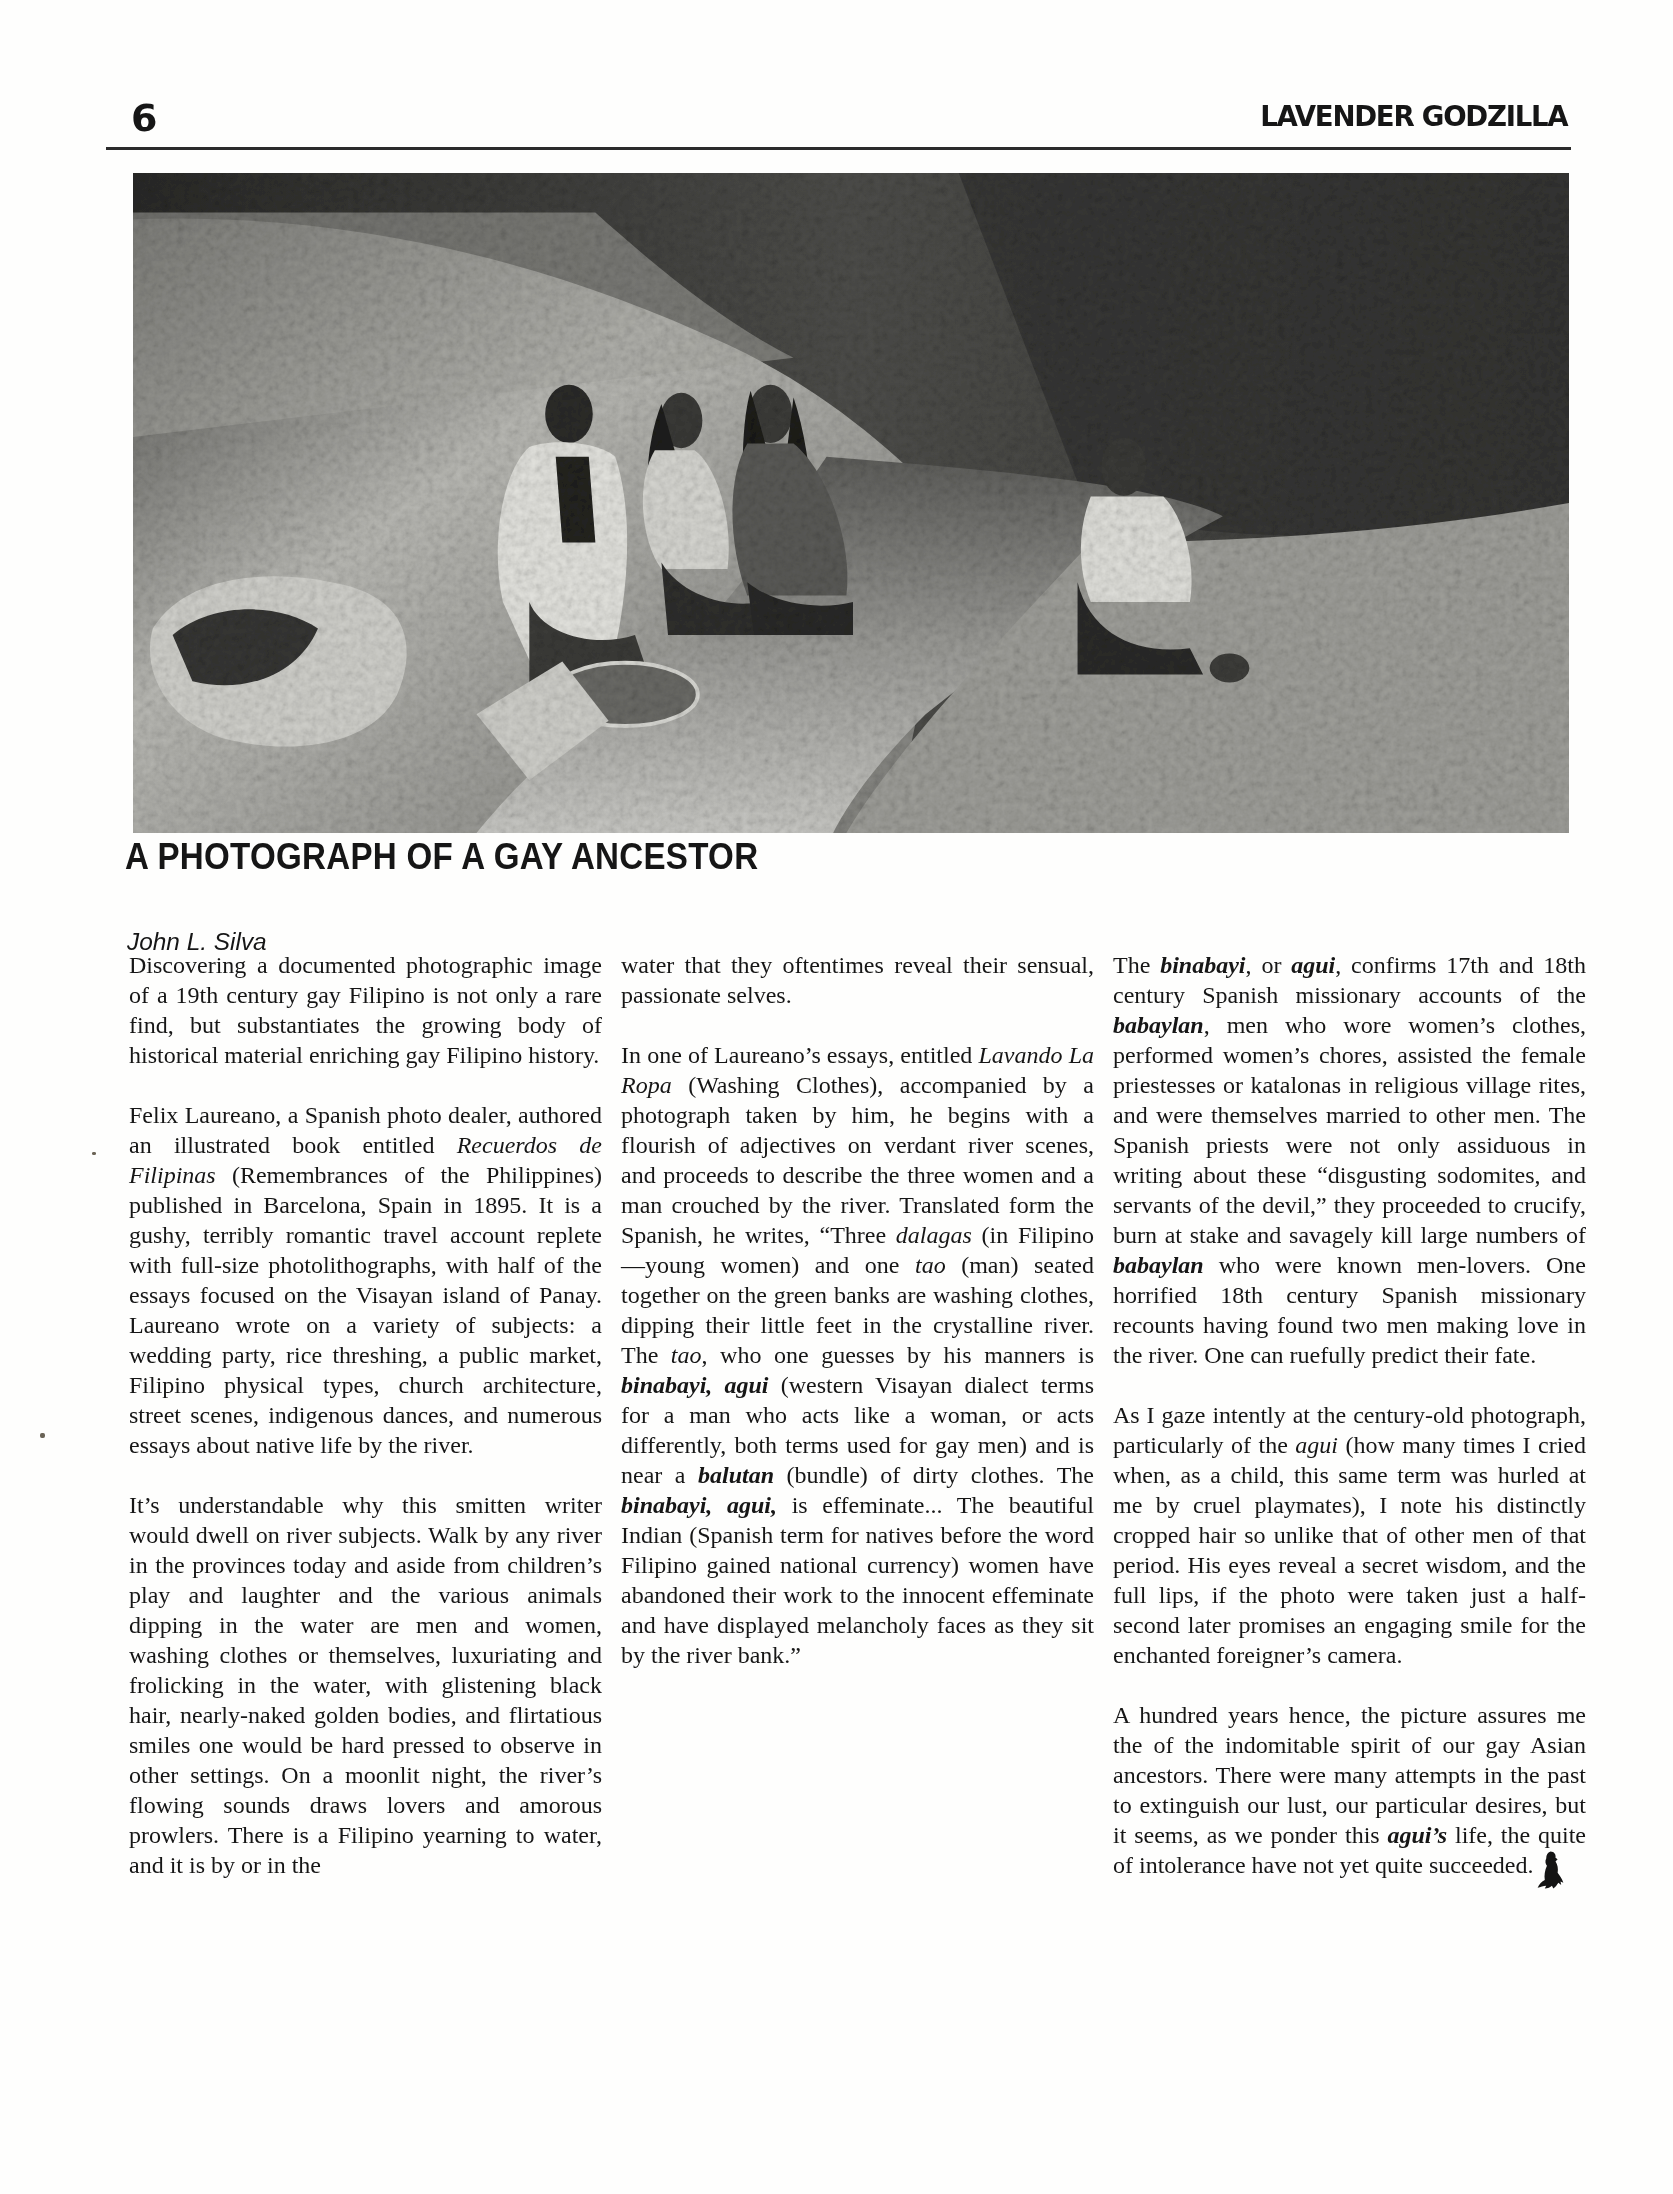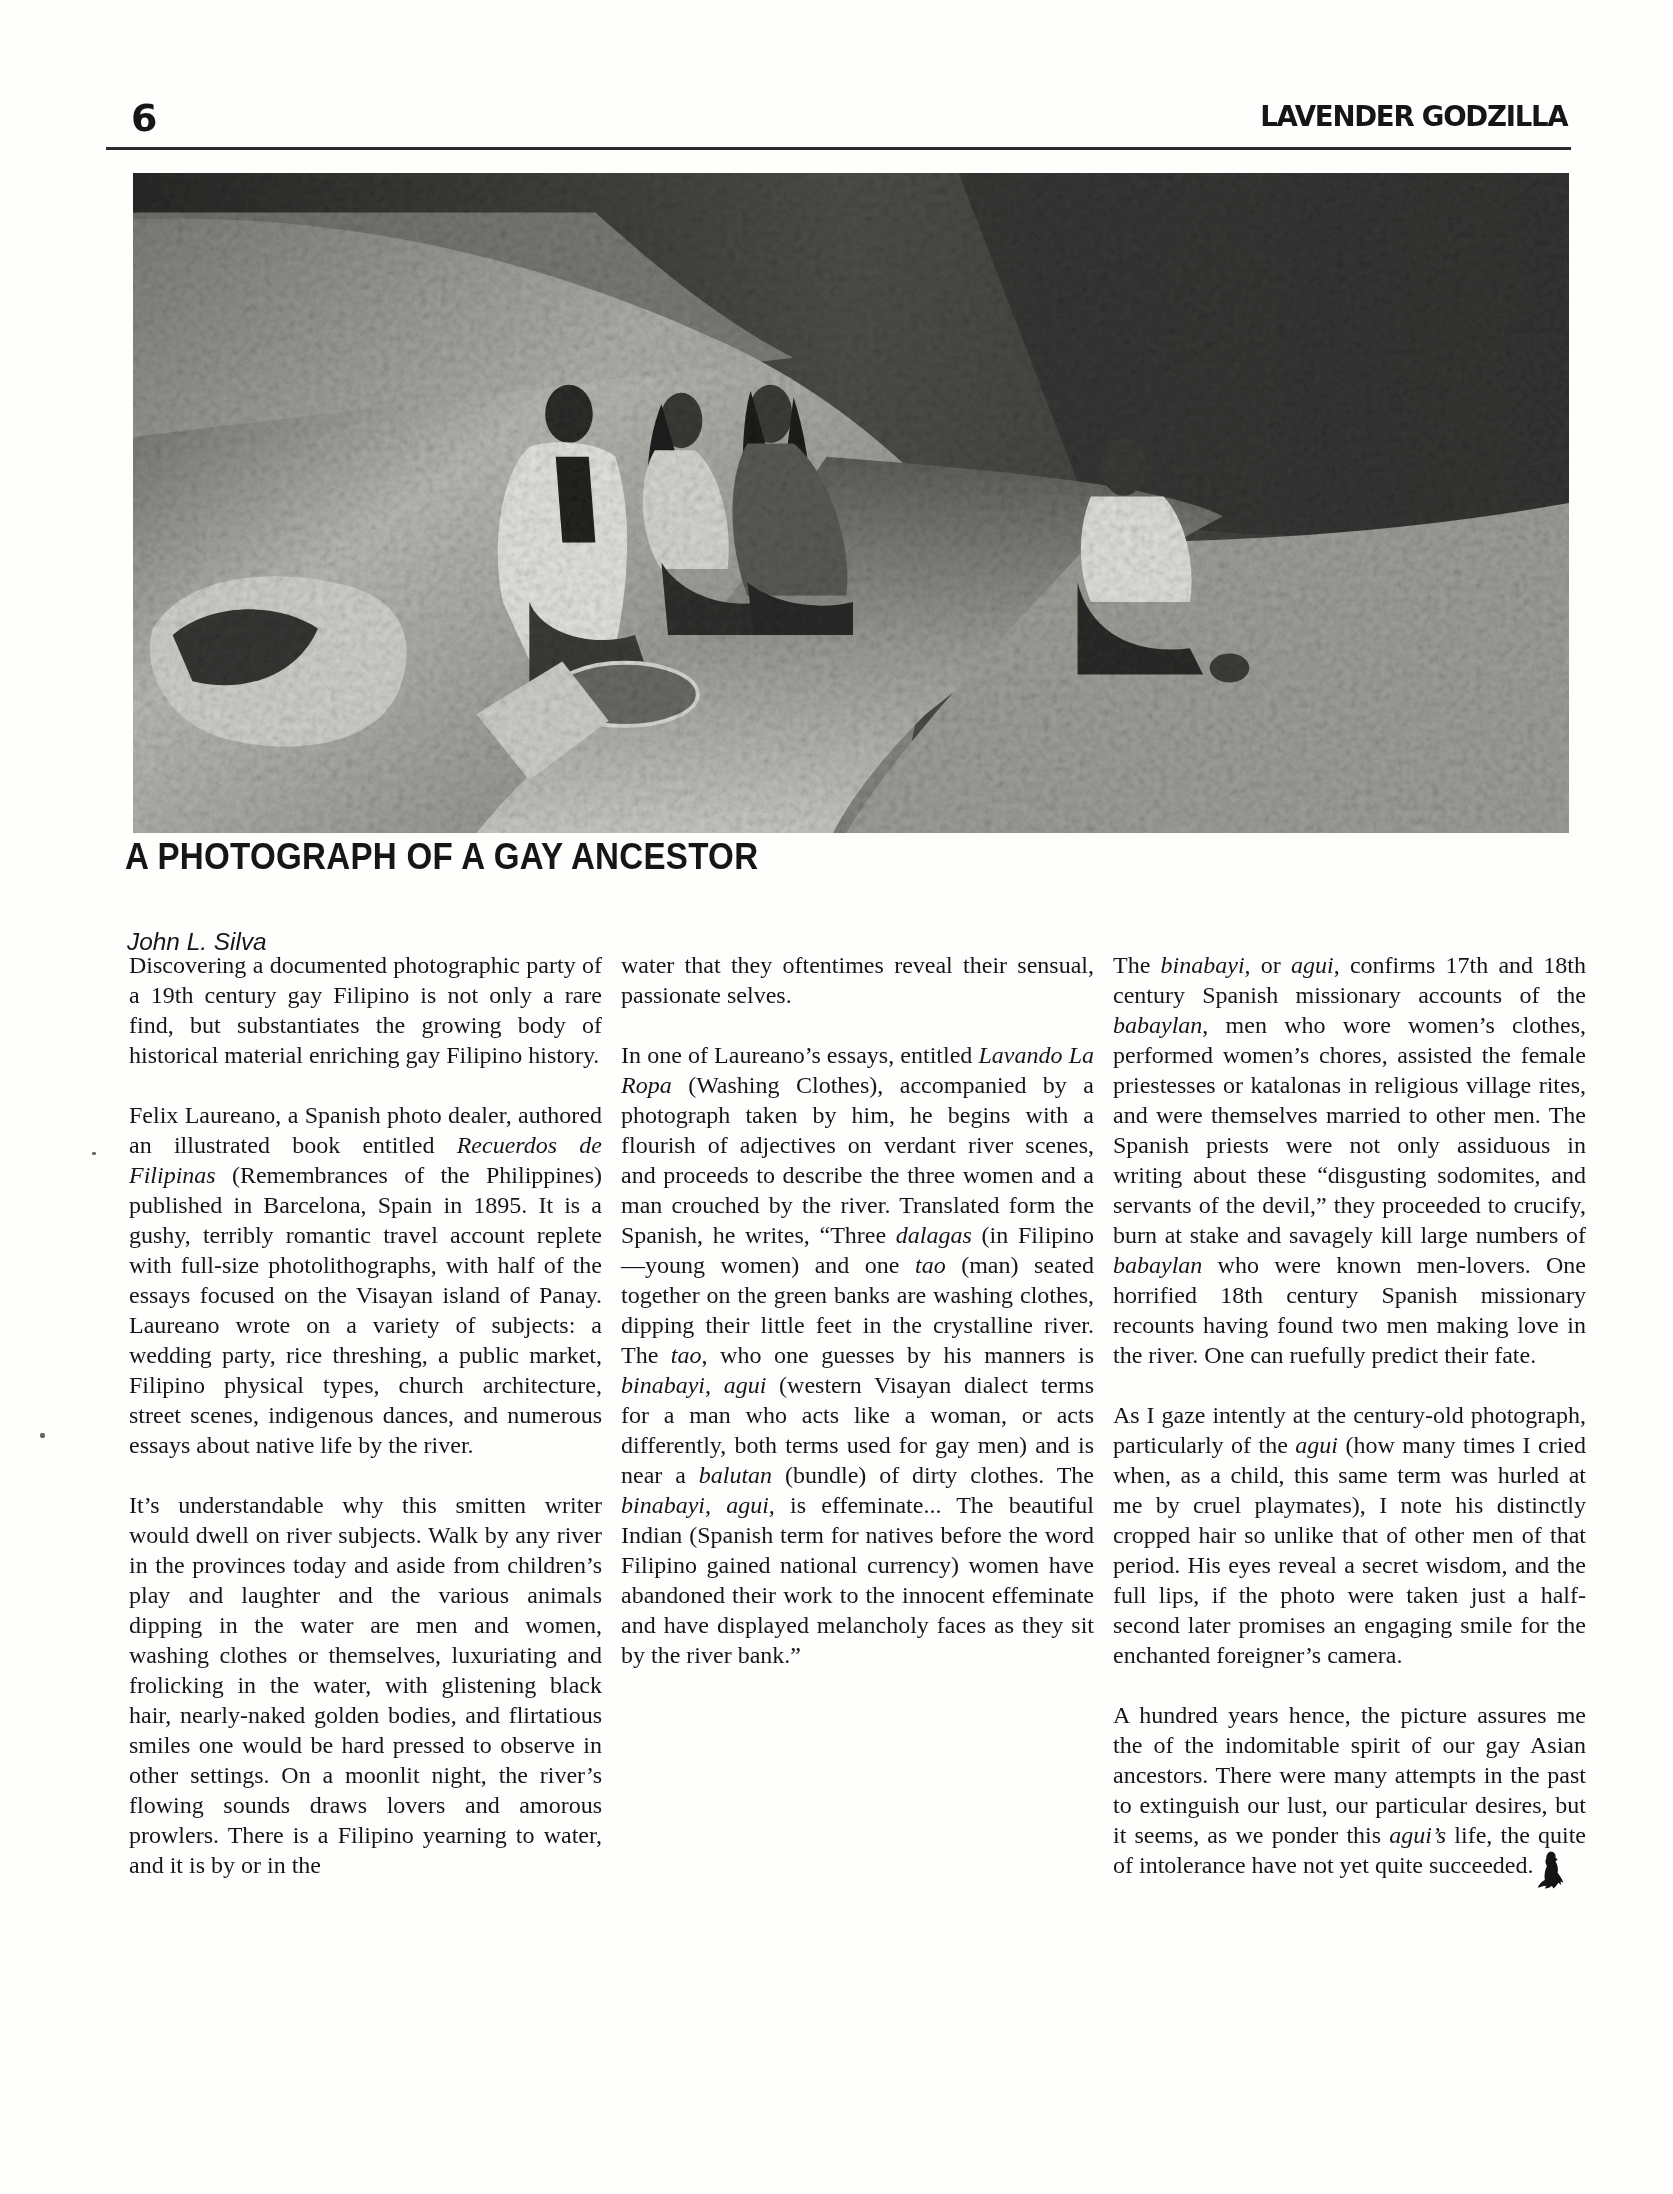--- a/index.html
+++ b/index.html
@@ -44,21 +44,21 @@
       position: absolute; top: 950px; width: 473px;
       font-family: "Liberation Serif", serif; font-size: 24px;
       line-height: 30px; text-align: justify; hyphens: manual;
     }
     .col-1 { left: 129px; }
     .col-2 { left: 621px; }
     .col-3 { left: 1113px; }
     .column p { margin: 0 0 30px 0; }
     .column p:last-child { margin-bottom: 0; }
     .column em { font-style: italic; }
-    .column b em, .column em b { font-weight: normal; }
+    .column b em, .column em b { font-weight: bold; }
 
     .end-mark {
       display: inline-block; width: 29px; height: 40px;
       vertical-align: -17px; margin-left: 2.6px;
     }
     .end-mark svg { width: 100%; height: 100%; display: block; }
 
     .scan-speck { position: absolute; background: #6a6356; border-radius: 40%; }
   </style>
 </head>
@@ -144,21 +144,21 @@
       <ellipse cx="745" cy="790" rx="110" ry="48" fill="#6a6a66" stroke="#d9d9d4" stroke-width="6"></ellipse>
       <path d="M520,820 L650,740 L720,830 L600,920 Z" fill="#cfcfca"></path>
     </g>
   </svg>
 </div>
 
 <div class="headline">A PHOTOGRAPH OF A GAY ANCESTOR</div>
 <div class="byline">John L. Silva</div>
 
 <div class="column col-1">
-    <p><span>Discovering a documented photographic party of a 19th century gay Filipino is not only a rare find, but substantiates the growing body of historical material enrich­ing gay Filipino history.</span></p>
+    <p><span>Discovering a documented photographic image of a 19th century gay Filipino is not only a rare find, but substantiates the growing body of historical material enrich­ing gay Filipino history.</span></p>
     <p><span>Felix Laureano, a Spanish photo dealer, authored an illustrated book entitled </span><em>Recuerdos de Filipinas</em><span> (Remembrances of the Philippines) published in Barcelona, Spain in 1895. It is a gushy, terribly romantic travel account replete with full-size photo­lithographs, with half of the essays focused on the Visayan island of Panay. Laureano wrote on a variety of subjects: a wedding party, rice threshing, a public market, Filipino physical types, church architec­ture, street scenes, indigenous dances, and numerous essays about native life by the river.</span></p>
     <p><span>It’s understandable why this smitten writer would dwell on river subjects. Walk by any river in the provinces today and aside from children’s play and laughter and the various animals dipping in the water are men and women, washing clothes or themselves, luxuriating and frolicking in the water, with glistening black hair, nearly-naked golden bodies, and flirtatious smiles one would be hard pressed to observe in other settings. On a moonlit night, the river’s flowing sounds draws lovers and amorous prowlers. There is a Filipino yearning to water, and it is by or in the</span></p>
   </div>
 <div class="column col-2">
     <p><span>water that they oftentimes reveal their sensual, passionate selves.</span></p>
     <p><span>In one of Laureano’s essays, entitled </span><em>Lavando La Ropa</em><span> (Washing Clothes), accompanied by a photograph taken by him, he begins with a flourish of adjec­tives on verdant river scenes, and proceeds to describe the three women and a man crouched by the river. Translated form the Spanish, he writes, “Three </span><em>dalagas</em><span> (in Filipino—young women) and one </span><em>tao</em><span> (man) seated together on the green banks are washing clothes, dipping their little feet in the crystalline river. The </span><em>tao</em><span>, who one guesses by his manners is </span><em><b>binabayi, agui</b></em><span> (western Visayan dialect terms for a man who acts like a woman, or acts differently, both terms used for gay men) and is near a </span><em><b>balutan</b></em><span> (bundle) of dirty clothes. The </span><em><b>binabayi, agui,</b></em><span> is effeminate... The beauti­ful Indian (Spanish term for natives be­fore the word Filipino gained national currency) women have abandoned their work to the innocent effeminate and have displayed melancholy faces as they sit by the river bank.”</span></p>
   </div>
 <div class="column col-3">
     <p><span>The </span><em><b>binabayi</b></em><span>, or </span><em><b>agui</b></em><span>, confirms 17th and 18th century Spanish missionary accounts of the </span><em><b>babaylan</b></em><span>, men who wore women’s clothes, performed women’s chores, assisted the female priestesses or katalonas in religious village rites, and were themselves married to other men. The Spanish priests were not only assiduous in writing about these “disgusting sodomites, and servants of the devil,” they proceeded to crucify, burn at stake and savagely kill large numbers of </span><em><b>babaylan</b></em><span> who were known men-lovers. One horrified 18th century Span­ish missionary recounts having found two men making love in the river. One can ruefully predict their fate.</span></p>
     <p><span>As I gaze intently at the century-old pho­tograph, particularly of the </span><em>agui</em><span> (how many times I cried when, as a child, this same term was hurled at me by cruel playmates), I note his distinctly cropped hair so unlike that of other men of that period. His eyes reveal a secret wisdom, and the full lips, if the photo were taken just a half-second later promises an engaging smile for the enchanted foreigner’s camera.</span></p>

